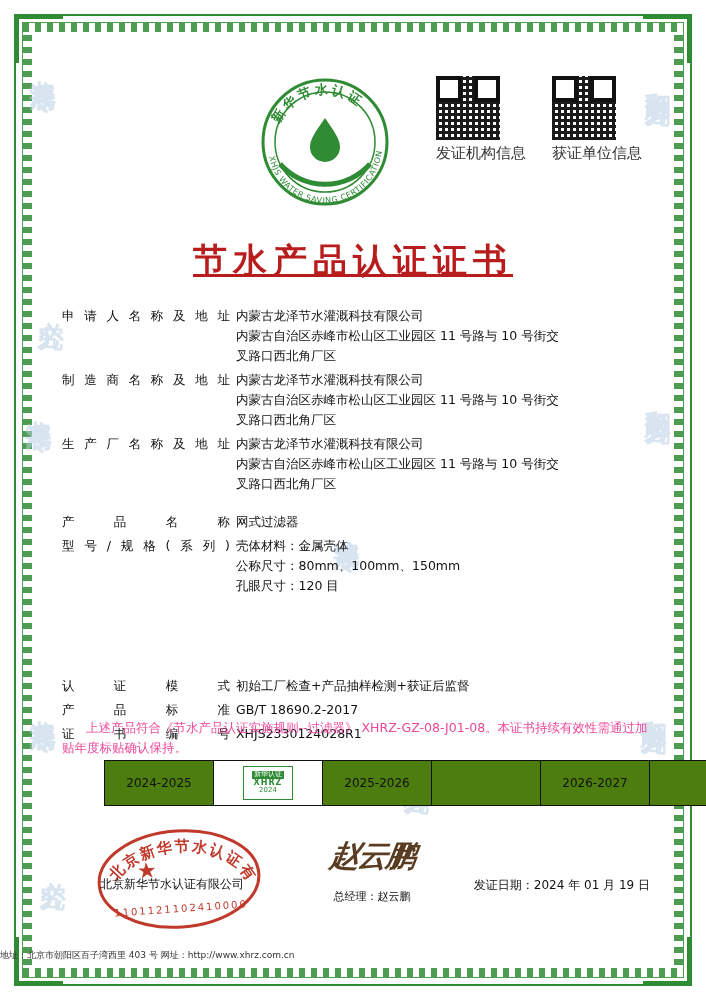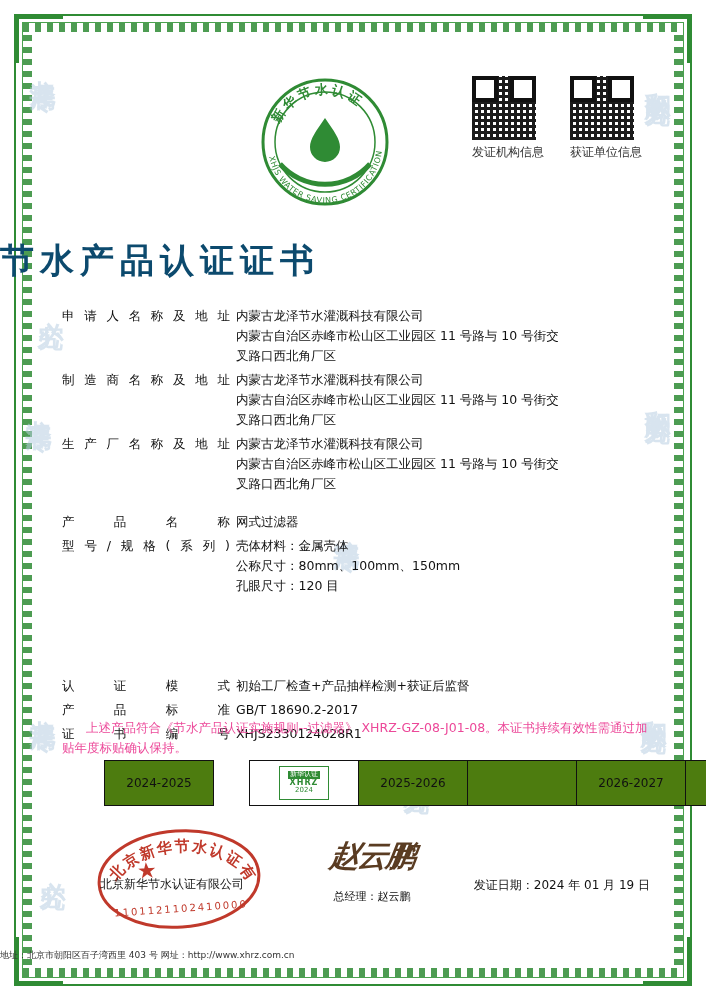--- a/index.html
+++ b/index.html
@@ -76,29 +76,31 @@
       repeating-linear-gradient(90deg,#1b1b1b 0 3px,transparent 3px 6px),
       repeating-linear-gradient(0deg,#1b1b1b 0 3px,transparent 3px 6px);
     background-color:#fff;
     position:relative;
   }
   .qr:before,.qr:after{
     content:"";position:absolute;width:18px;height:18px;border:4px solid #111;background:#fff;
   }
   .qr:before{left:0;top:0;}
   .qr:after{right:0;top:0;}
-  .qr-label{font-size:12px;color:#333;margin-top:4px;}
+  .qr-label{font-size:15px;color:#333;margin-top:4px;}
 
   
   .title{
     position:absolute;left:0;right:0;top:238px;
+    text-align:center;
     font-size:34px;
     font-weight:bold;
     letter-spacing:6px;
-    color:#0c4a6e;
+    color:#b91c1c;
+    text-decoration:underline;
   }
 
   
   .fields{
     position:absolute;left:62px;right:48px;top:306px;
   }
   .row{display:flex;margin-bottom:4px;}
   .lbl{
     width:168px;
     flex:0 0 168px;
@@ -133,21 +135,21 @@
   }
   .ybox{
     width:108px;height:44px;
     border:1px solid #111;
     margin-right:-1px;
     display:flex;align-items:center;justify-content:center;
     font-size:12px;color:#111;
     position:relative;
     background:#4d7c0f;
   }
-  .ybox.stamped{background:#fff;margin-left:36px;}
+  .ybox.stamped{background:#fff;}
   .ystamp{
     width:48px;height:32px;
     border:1px solid #2f8b34;
     display:flex;flex-direction:column;align-items:center;justify-content:center;
     color:#2f8b34;
     line-height:1.05;
   }
   .ystamp .s1{font-size:7px;background:#2f8b34;color:#fff;padding:0 2px;}
   .ystamp .s2{font-size:8px;font-weight:bold;letter-spacing:1px;}
   .ystamp .s3{font-size:7px;}

